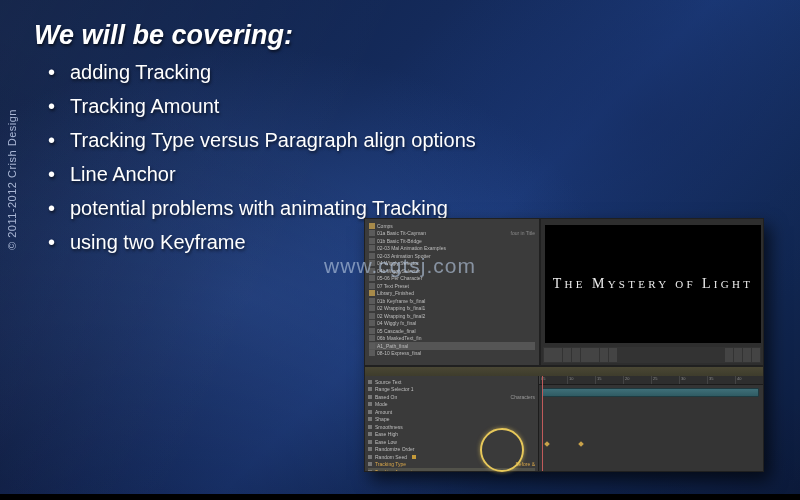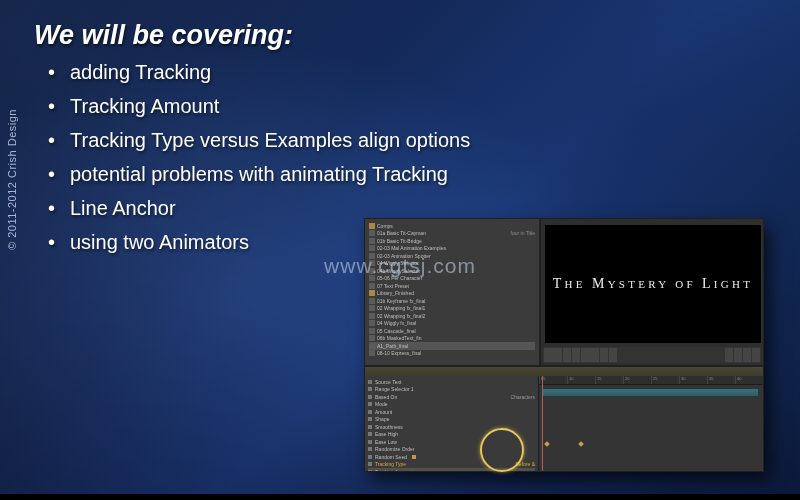--- a/index.html
+++ b/index.html
@@ -278,24 +278,24 @@
 
 <div class="slide">
 
   <div class="copyright">© 2011-2012 Crish Design</div>
 
   <div class="heading">We will be covering:</div>
 
   <ul class="bullets">
     <li>adding Tracking</li>
     <li>Tracking Amount</li>
-    <li>Tracking Type versus Examples align options</li>
+    <li>Tracking Type versus Paragraph align options</li>
+    <li>Line Anchor</li>
     <li>potential problems with animating Tracking</li>
-    <li>Line Anchor</li>
-    <li>using two Animators</li>
+    <li>using two Keyframe</li>
   </ul>
 
   <div class="watermark">www.cgtsj.com</div>
 
   <div class="ae">
 
     <div class="panel project">
       <div class="row folder">
           <span class="ic"></span>
           <span>Comps</span>

